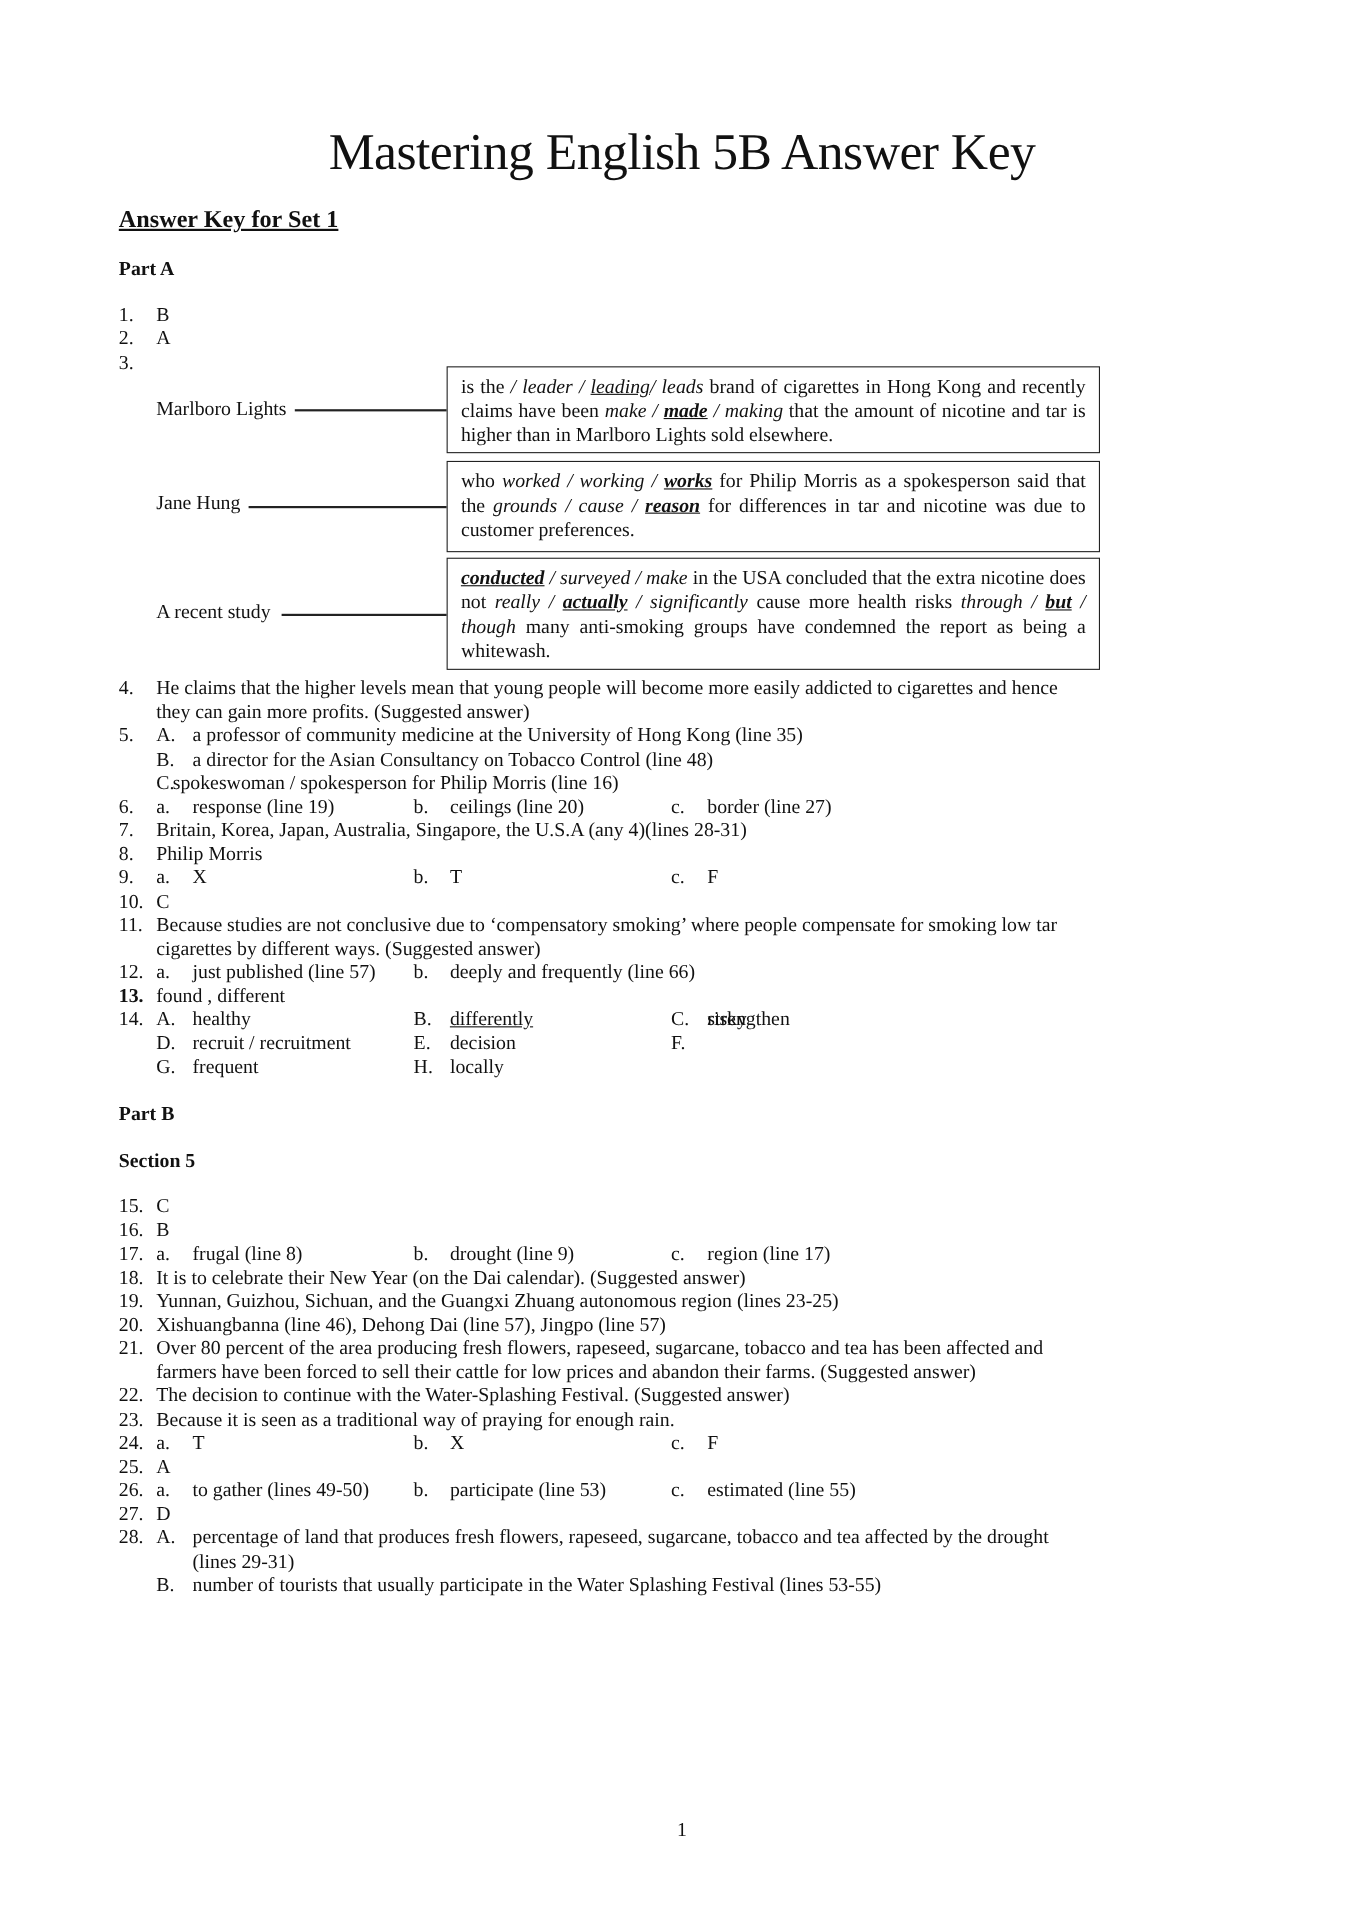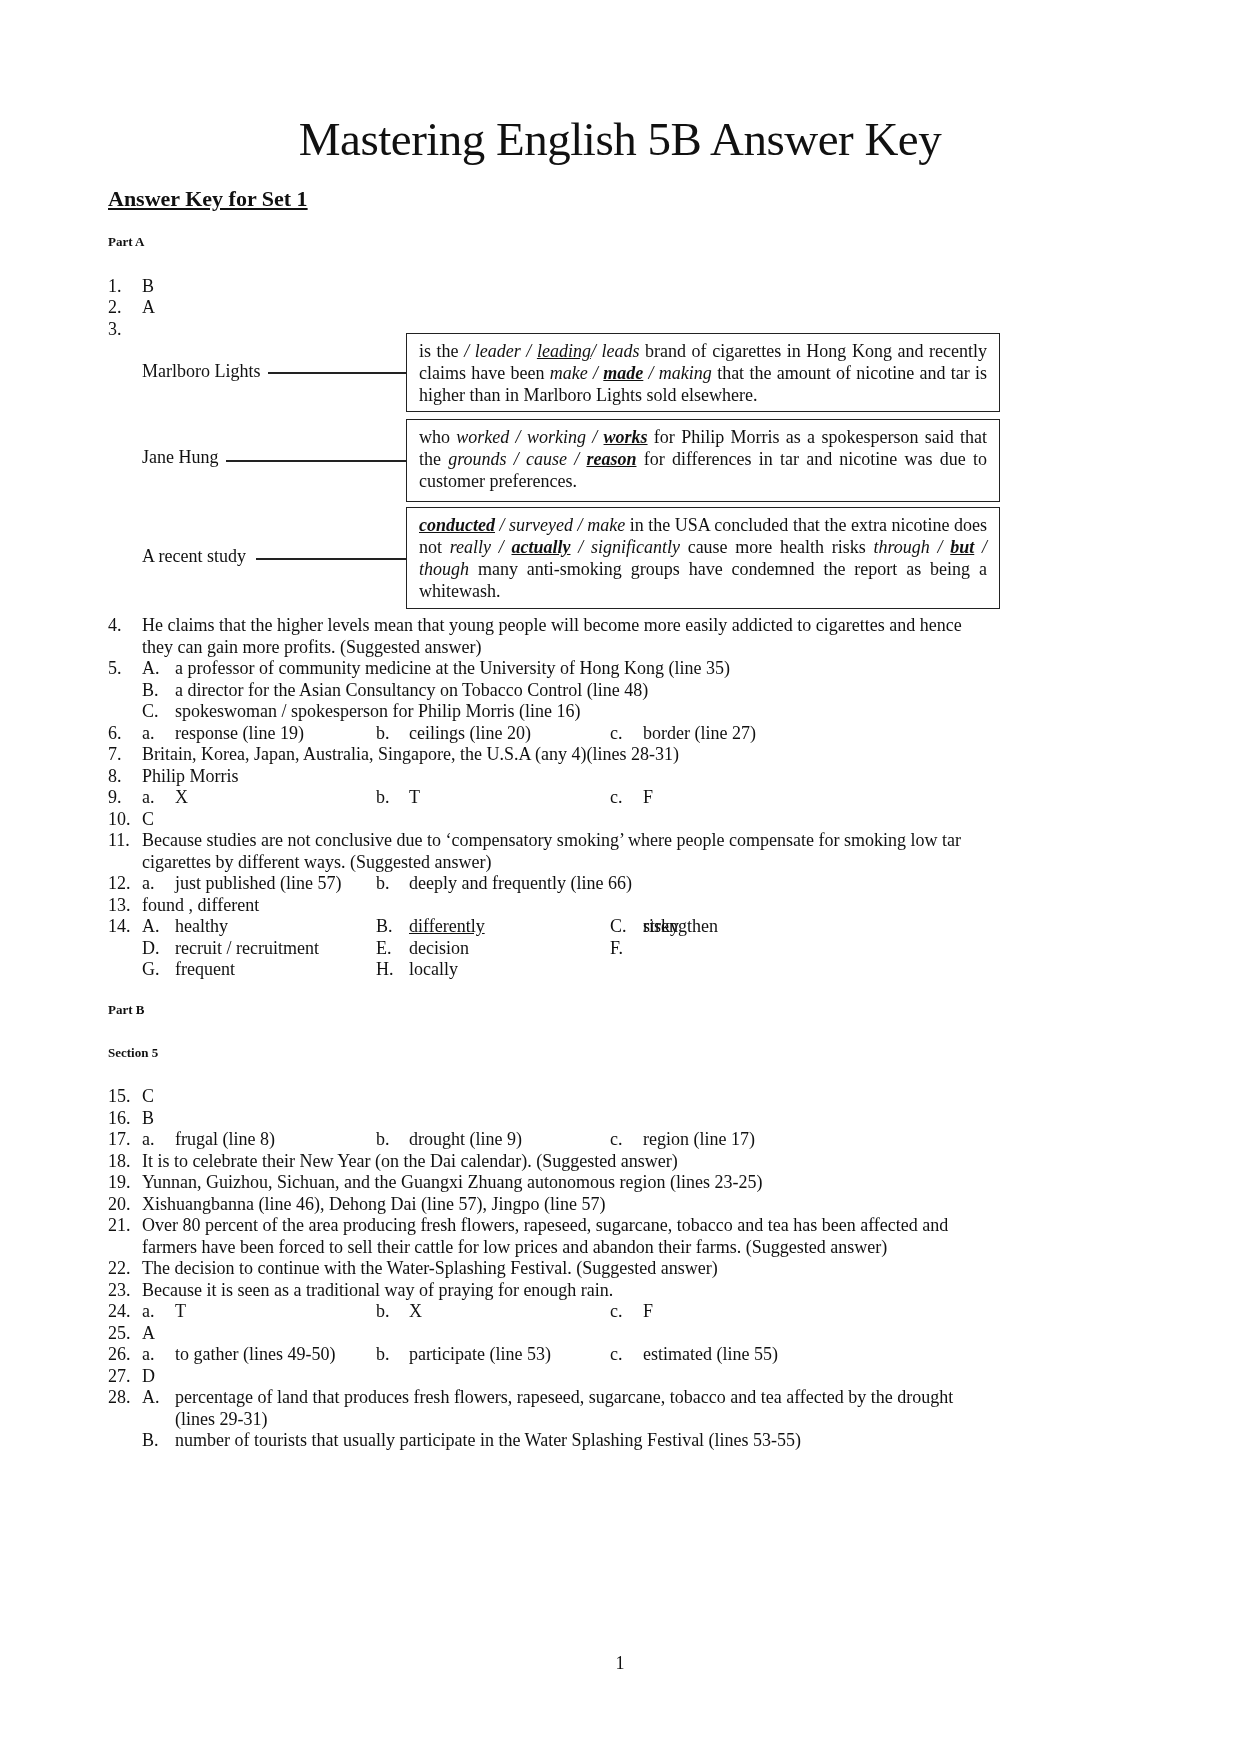--- a/index.html
+++ b/index.html
@@ -2,21 +2,21 @@
 <html><head>
 <meta charset="utf-8">
 <style>
   html, body { margin:0; padding:0; background:#ffffff; }
   body { width:1240px; height:1755px; position:relative; overflow:hidden;
          font-family:"Liberation Serif", "DejaVu Serif", serif; color:#111; }
   .abs { position:absolute; white-space:nowrap; }
   .title { position:absolute; left:0; width:1240px; top:112px; text-align:center;
            font-size:47px; letter-spacing:-0.5px; }
   .set-heading { left:108px; top:186px; font-size:22px; font-weight:bold; text-decoration:underline; }
-  .part { left:108px; font-size:13px; font-weight:bold; }
+  .part { left:108px; font-size:18px; font-weight:bold; }
   .ln { position:absolute; font-size:18px; line-height:21.5px; }
   .num { left:108px; }
   .txt { left:142px; }
   .box { position:absolute; left:406px; width:568px; border:1.5px solid #222;
          padding:6px 12px 6px 12px; font-size:18px; line-height:22px; text-align:justify; }
   .conn { position:absolute; height:1.5px; background:#222; }
   .lbl { position:absolute; font-size:18px; }
   .pagenum { position:absolute; left:0; width:1240px; text-align:center; top:1653px; font-size:18px; }
 </style>
 </head>
@@ -54,21 +54,21 @@
 <div class="ln num" style="top:615px;">4.</div>
 <div class="ln txt" style="top:615px; white-space:nowrap;">He claims that the higher levels mean that young people will become more easily addicted to cigarettes and hence</div>
 <div class="ln txt" style="top:637px; white-space:nowrap;">they can gain more profits. (Suggested answer)</div>
 
 <div class="ln num" style="top:658px;">5.</div>
 <div class="ln" style="left:142px; top:658px;">A.</div>
 <div class="ln" style="left:175px; top:658px; white-space:nowrap;">a professor of community medicine at the University of Hong Kong (line 35)</div>
 <div class="ln" style="left:142px; top:680px;">B.</div>
 <div class="ln" style="left:175px; top:680px; white-space:nowrap;">a director for the Asian Consultancy on Tobacco Control (line 48)</div>
 <div class="ln" style="left:142px; top:701px;">C.</div>
-<div class="ln" style="left:175px; top:701px; white-space:nowrap;">spokeswoman / spokesperson for Philip Morris (line 16)</div>
+<div class="ln" style="left:157px; top:701px; white-space:nowrap;">spokeswoman / spokesperson for Philip Morris (line 16)</div>
 
 <div class="ln num" style="top:723px;">6.</div>
 <div class="ln" style="left:142px; top:723px;">a.</div>
 <div class="ln" style="left:175px; top:723px; white-space:nowrap;">response (line 19)</div>
 <div class="ln" style="left:376px; top:723px;">b.</div>
 <div class="ln" style="left:409px; top:723px; white-space:nowrap;">ceilings (line 20)</div>
 <div class="ln" style="left:610px; top:723px;">c.</div>
 <div class="ln" style="left:643px; top:723px; white-space:nowrap;">border (line 27)</div>
 
 <div class="ln num" style="top:744px;">7.</div>
@@ -90,21 +90,21 @@
 <div class="ln num" style="top:830px;">11.</div>
 <div class="ln txt" style="top:830px; white-space:nowrap;">Because studies are not conclusive due to ‘compensatory smoking’ where people compensate for smoking low tar</div>
 <div class="ln txt" style="top:852px; white-space:nowrap;">cigarettes by different ways. (Suggested answer)</div>
 
 <div class="ln num" style="top:873px;">12.</div>
 <div class="ln" style="left:142px; top:873px;">a.</div>
 <div class="ln" style="left:175px; top:873px; white-space:nowrap;">just published (line 57)</div>
 <div class="ln" style="left:376px; top:873px;">b.</div>
 <div class="ln" style="left:409px; top:873px; white-space:nowrap;">deeply and frequently (line 66)</div>
 
-<div class="ln num" style="top:895px;">13.</div>
+<div class="ln num" style="top:895px;font-weight:bold;">13.</div>
 <div class="ln txt" style="top:895px;">found , different</div>
 
 <div class="ln num" style="top:916px;">14.</div>
 <div class="ln" style="left:142px; top:916px;">A.</div>
 <div class="ln" style="left:175px; top:916px;">healthy</div>
 <div class="ln" style="left:376px; top:916px;">B.</div>
 <div class="ln" style="left:409px; top:916px;text-decoration:underline;">differently</div>
 <div class="ln" style="left:610px; top:916px;">C.</div>
 <div class="ln" style="left:643px; top:916px;">strengthen</div>
 <div class="ln" style="left:142px; top:938px;">D.</div>

